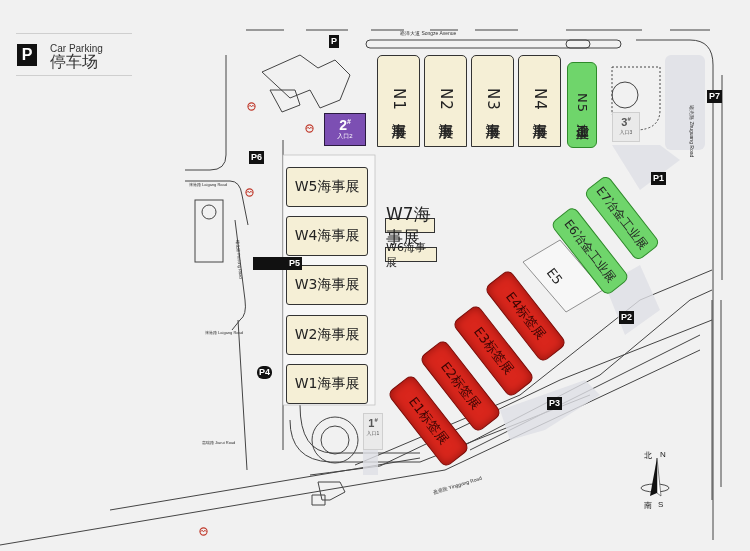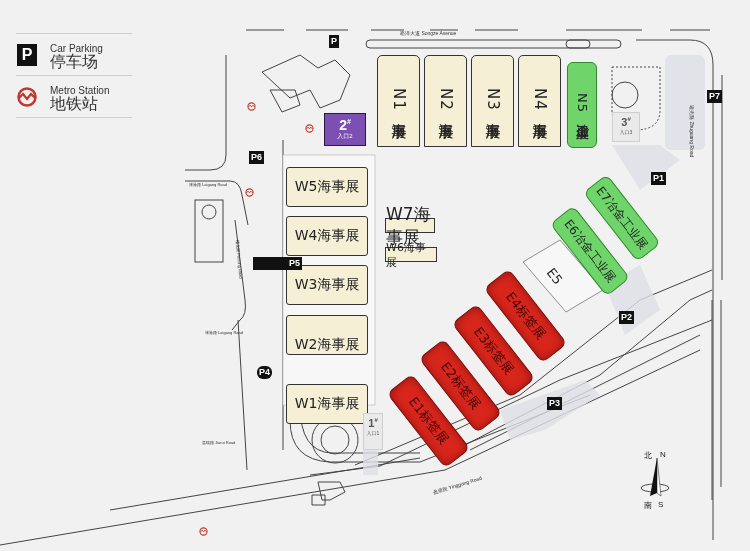--- a/index.html
+++ b/index.html
@@ -101,32 +101,20 @@
 <div class="legend">
   <div class="legend-row">
     <div class="legend-icon">
         <div class="p-icon">P</div>
       </div>
     <div class="legend-text">
       <div>Car Parking</div>
       <div class="zh">停车场</div>
     </div>
   </div>
-  <div class="legend-row">
-    <div class="legend-icon">
-      <svg width="22" height="22" viewBox="0 0 22 22">
-          <circle cx="11" cy="11" r="8.5" fill="none" stroke="#c0392b" stroke-width="2.5"></circle>
-          <path d="M3 12 L7 8 L11 13 L15 8 L19 12" fill="none" stroke="#c0392b" stroke-width="2.2"></path>
-        </svg>
-    </div>
-    <div class="legend-text">
-      <div>Metro Station</div>
-      <div class="zh">地铁站</div>
-    </div>
-  </div>
 </div>
 
 <div class="hall hall-n" style="left:377px;">
     <span>N1海事展</span>
   </div>
 <div class="hall hall-n" style="left:424px;">
     <span>N2海事展</span>
   </div>
 <div class="hall hall-n" style="left:471px;">
     <span>N3海事展</span>
@@ -140,24 +128,24 @@
 
 <div class="hall hall-w" style="top:167px;">
     <span>W5海事展</span>
   </div>
 <div class="hall hall-w" style="top:216px;">
     <span>W4海事展</span>
   </div>
 <div class="hall hall-w" style="top:265px;">
     <span>W3海事展</span>
   </div>
-<div class="hall hall-w" style="top:315px;align-items:flex-end;">
+<div class="hall hall-w" style="top:315px;">
     <span>W2海事展</span>
   </div>
-<div class="hall hall-w" style="top:384px;">
+<div class="hall hall-w" style="top:364px;">
     <span>W1海事展</span>
   </div>
 
 <div class="hall" style="left:385px; top:218px; width:50px; height:15px; font-size:17px; border-width:1px;">
     <span>W7海事展</span>
   </div>
 <div class="hall" style="left:385px; top:247px; width:52px; height:15px; font-size:11px; border-width:1px;">
     <span>W6海事展</span>
   </div>
 

